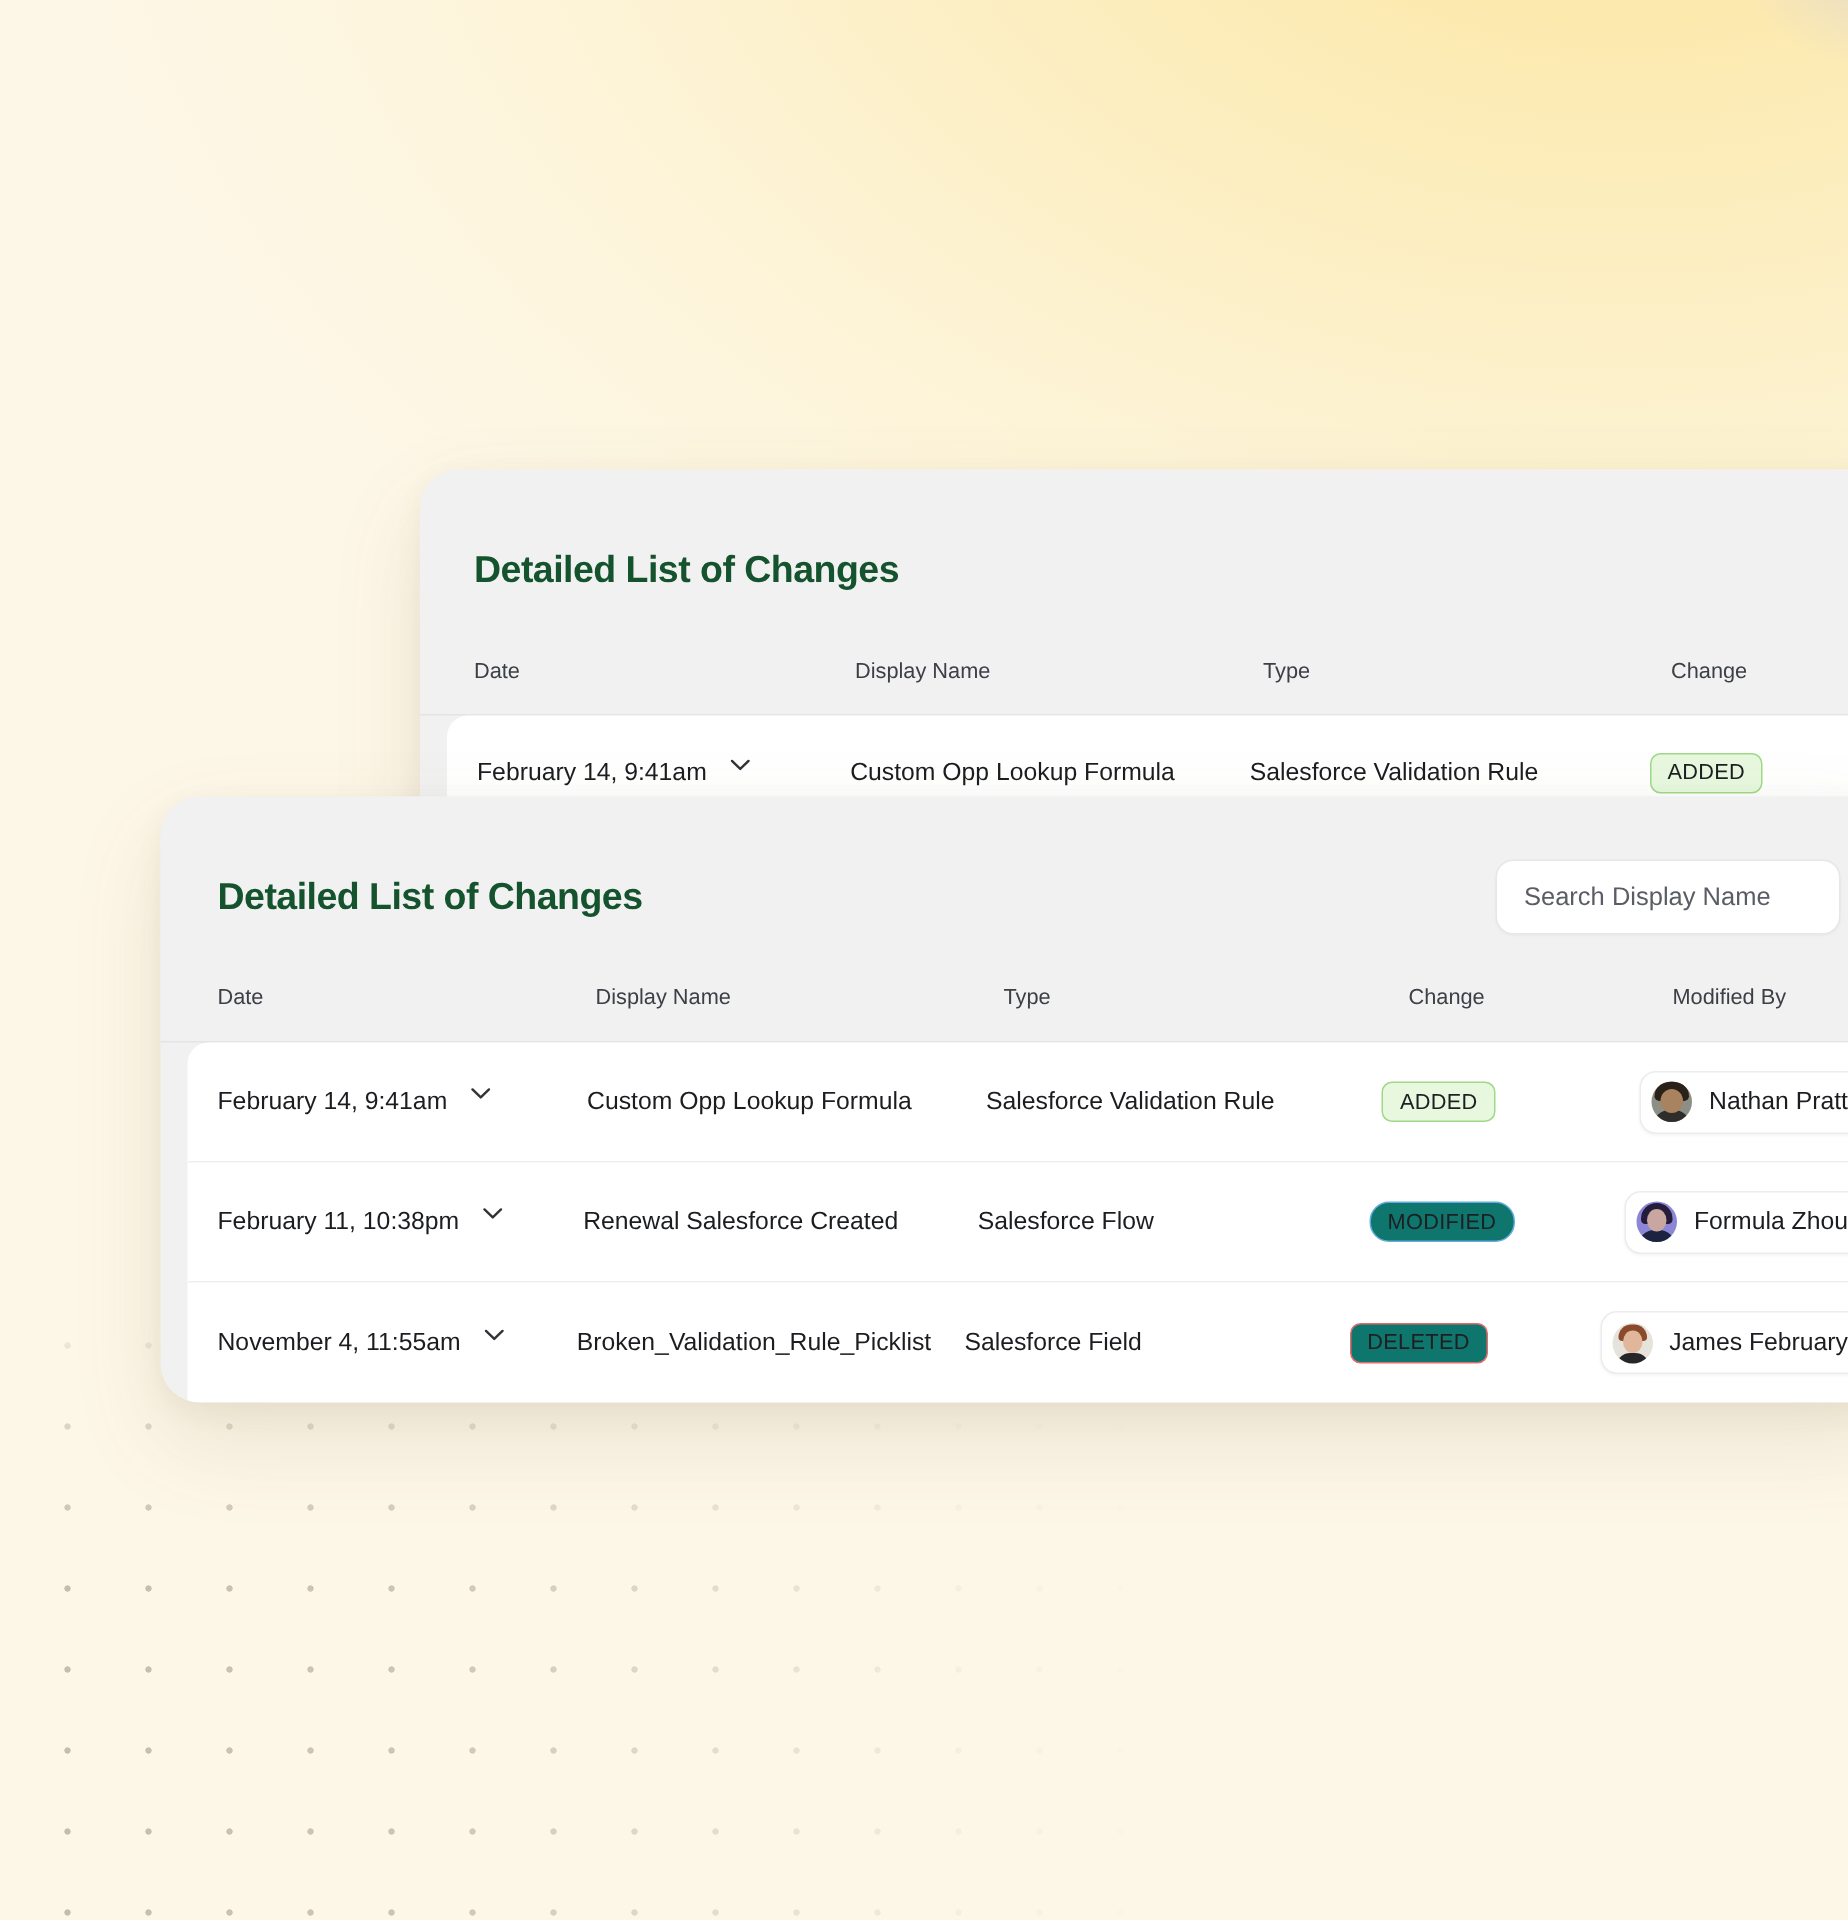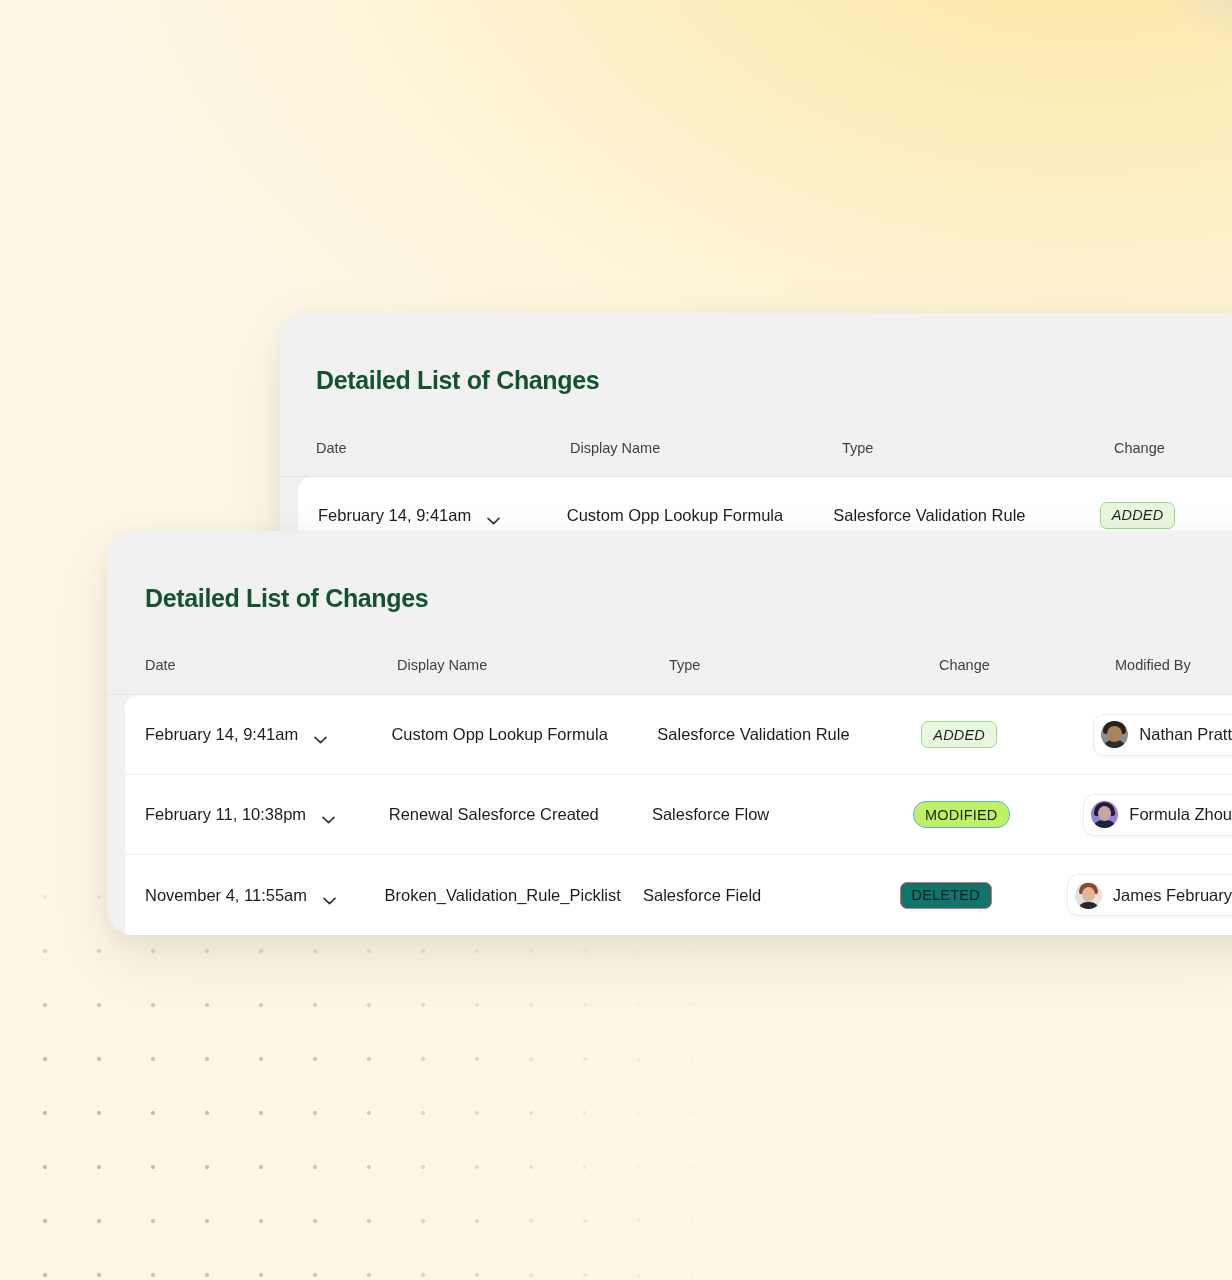--- a/index.html
+++ b/index.html
@@ -112,34 +112,34 @@
   #card-front .c-name{ width:272px; }
   #card-front .c-type{ width:270px; }
   #card-front .c-change{ width:176px; }
   #card-front .c-by{ width:auto; flex:1; }
   
   #card-back .c-date{ width:254px; }
   #card-back .c-name{ width:272px; }
   #card-back .c-type{ width:272px; }
   #card-back .c-change{ width:176px; }
 
-  .date-cell{ display:flex; align-items:flex-end; gap:16px; }
+  .date-cell{ display:flex; align-items:flex-start; gap:16px; }
   .chev{ width:13px; height:8px; flex:none; color:#303337; }
   .chev svg{ display:block; }
 
   .badge{
     display:inline-flex; align-items:center; justify-content:center;
     height:27px; padding:0 11px;
     border-radius:7px;
     font-size:14.5px; font-weight:400; letter-spacing:.2px;
     border:1px solid transparent;
     color:#1D1F22;
   }
-  .badge.added{ background:#E7F8DF; border-color:#9FD988;font-style:italic; }
-  .badge.modified{ background:#bef264; border-color:#63ABDD;border-radius:13px; }
+  .badge.added{ background:#E7F8DF; border-color:#9FD988; }
+  .badge.modified{ background:#0f766e; border-color:#63ABDD;border-radius:13px; }
   .badge.deleted{ background:#0f766e; border-color:#E06B6B; }
 
   .user-chip{
     display:inline-flex; align-items:center; gap:11px;
     background:#FFFFFF;
     border:1px solid #ECECEC;
     border-radius:11px;
     height:42px; padding:0 16px 0 7px;
     box-shadow:0 1px 2px rgba(0,0,0,.04);
     white-space:nowrap;
@@ -207,20 +207,23 @@
           <span class="badge added">ADDED</span>
         </div>
       </div>
     </div>
   </div>
 </section>
 
 <section class="card" id="card-front">
   <header class="card-head">
     <h2 class="card-title">Detailed List of Changes</h2>
+    <div class="search-box">
+      <span>Search Display Name</span>
+    </div>
   </header>
 
   <div class="tbl">
     <div class="thead">
       <div class="c-date">Date</div>
       <div class="c-name">Display Name</div>
       <div class="c-type">Type</div>
       <div class="c-change">Change</div>
       <div class="c-by">Modified By</div>
     </div>

